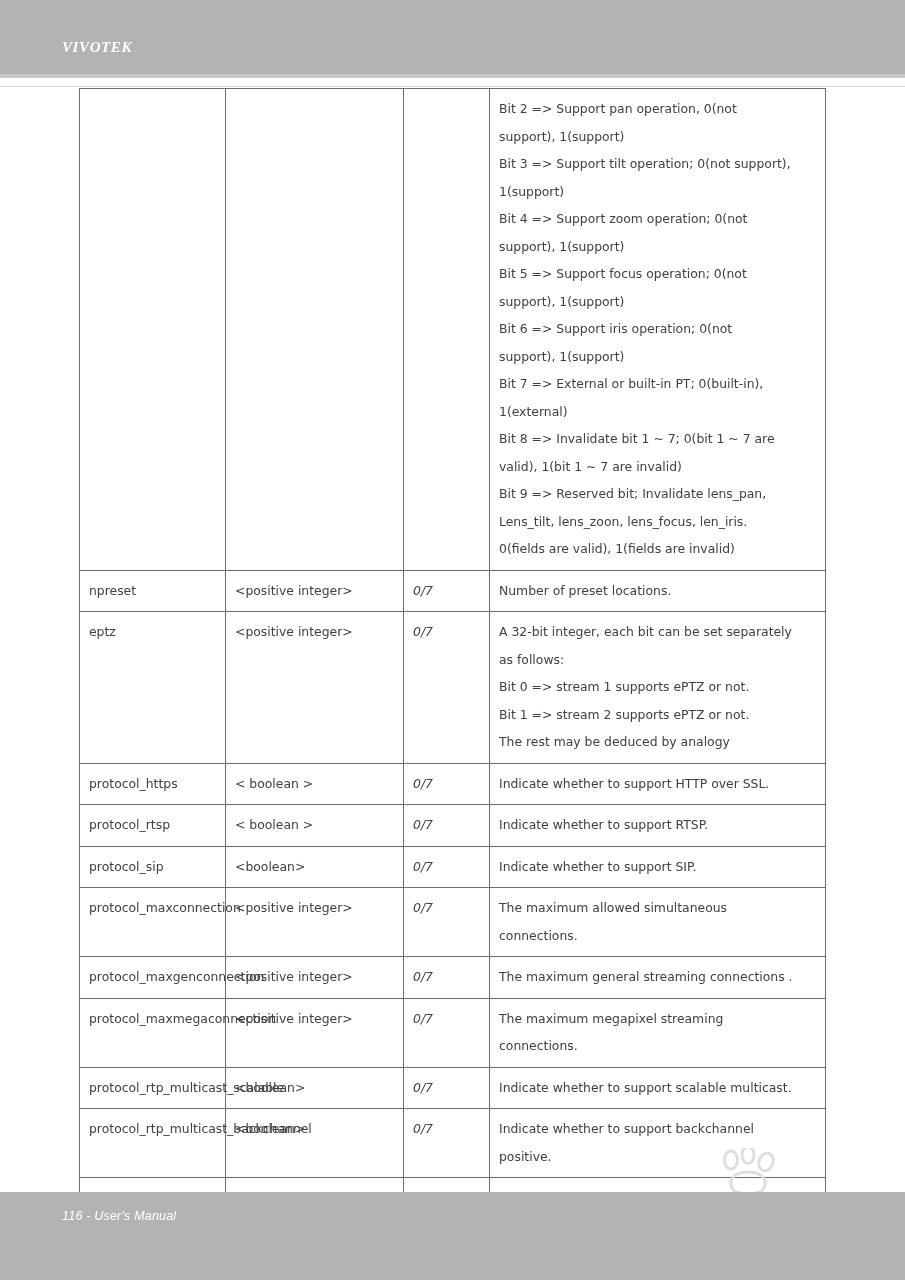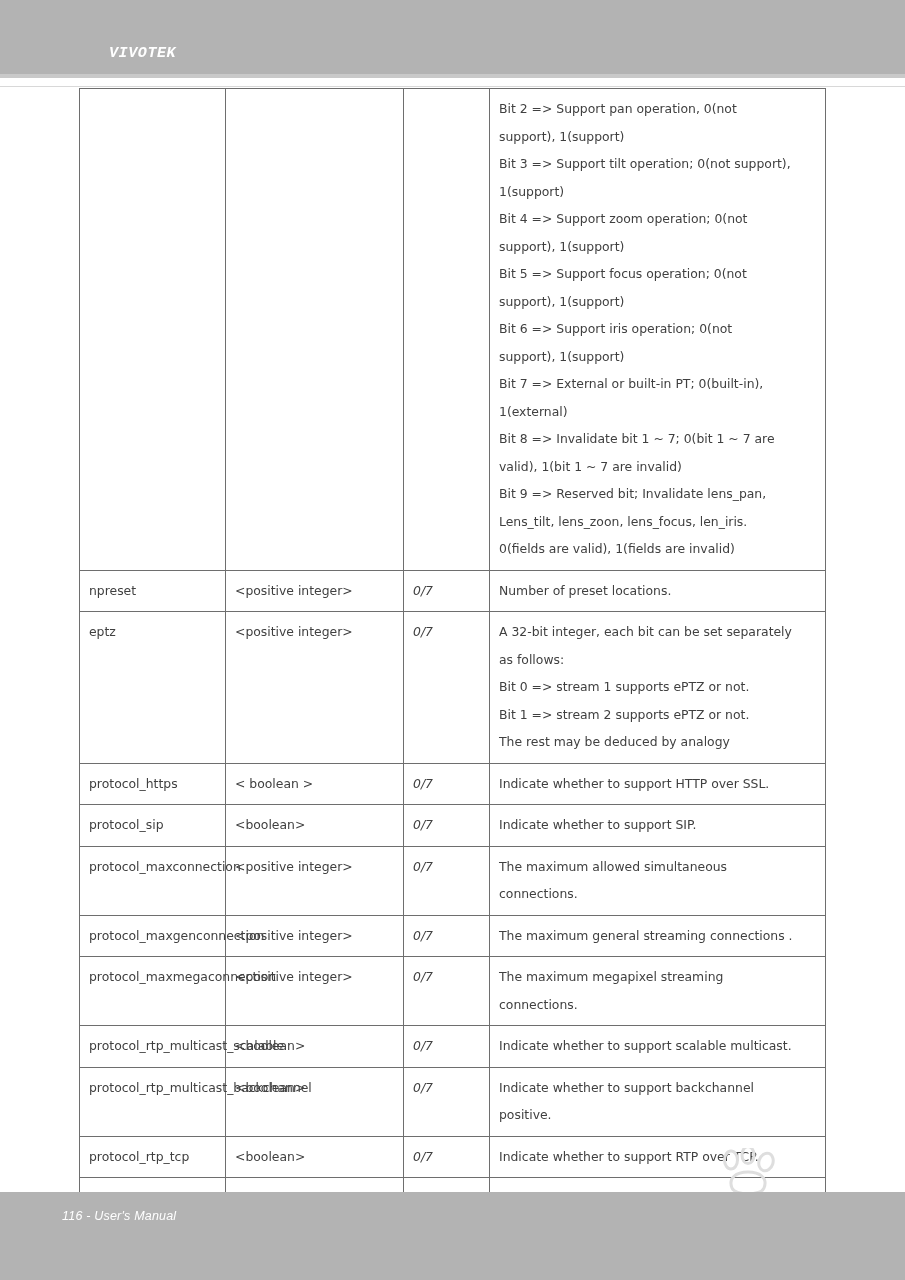--- a/index.html
+++ b/index.html
@@ -27,29 +27,28 @@
   .header-underline {
     position: absolute;
     left: 0; top: 74px;
     width: 905px;
     height: 4px;
     background: #c9c9c9;
   }
   .brand-logo {
     position: absolute;
     left: 62px;
-    top: 46px;
-    font-family: Liberation Mono, monospace;
+    top: 40px;
+    font-family: Liberation Serif, serif;
     font-style: italic;
     font-weight: bold;
     font-size: 15px;
     letter-spacing: 0.6px;
     color: #ffffff;
     line-height: 1;
-    margin-left: 47px;
   }
 
   
   .page-rule {
     position: absolute;
     left: 0; top: 86px;
     width: 905px;
     height: 1px;
     background: #d8d8d8;
   }
@@ -209,20 +208,28 @@
       </tr>
       <tr>
         <td class="col-name">protocol_https</td>
         <td class="col-type">&lt; boolean &gt;</td>
         <td class="col-perm">0/7</td>
         <td class="col-desc">
           <span class="cell-line">Indicate whether to support HTTP over SSL.</span>
         </td>
       </tr>
       <tr>
+        <td class="col-name">protocol_rtsp</td>
+        <td class="col-type">&lt; boolean &gt;</td>
+        <td class="col-perm">0/7</td>
+        <td class="col-desc">
+          <span class="cell-line">Indicate whether to support RTSP.</span>
+        </td>
+      </tr>
+      <tr>
         <td class="col-name">protocol_sip</td>
         <td class="col-type">&lt;boolean&gt;</td>
         <td class="col-perm">0/7</td>
         <td class="col-desc">
           <span class="cell-line">Indicate whether to support SIP.</span>
         </td>
       </tr>
       <tr>
         <td class="col-name">protocol_maxconnection</td>
         <td class="col-type">&lt;positive integer&gt;</td>

